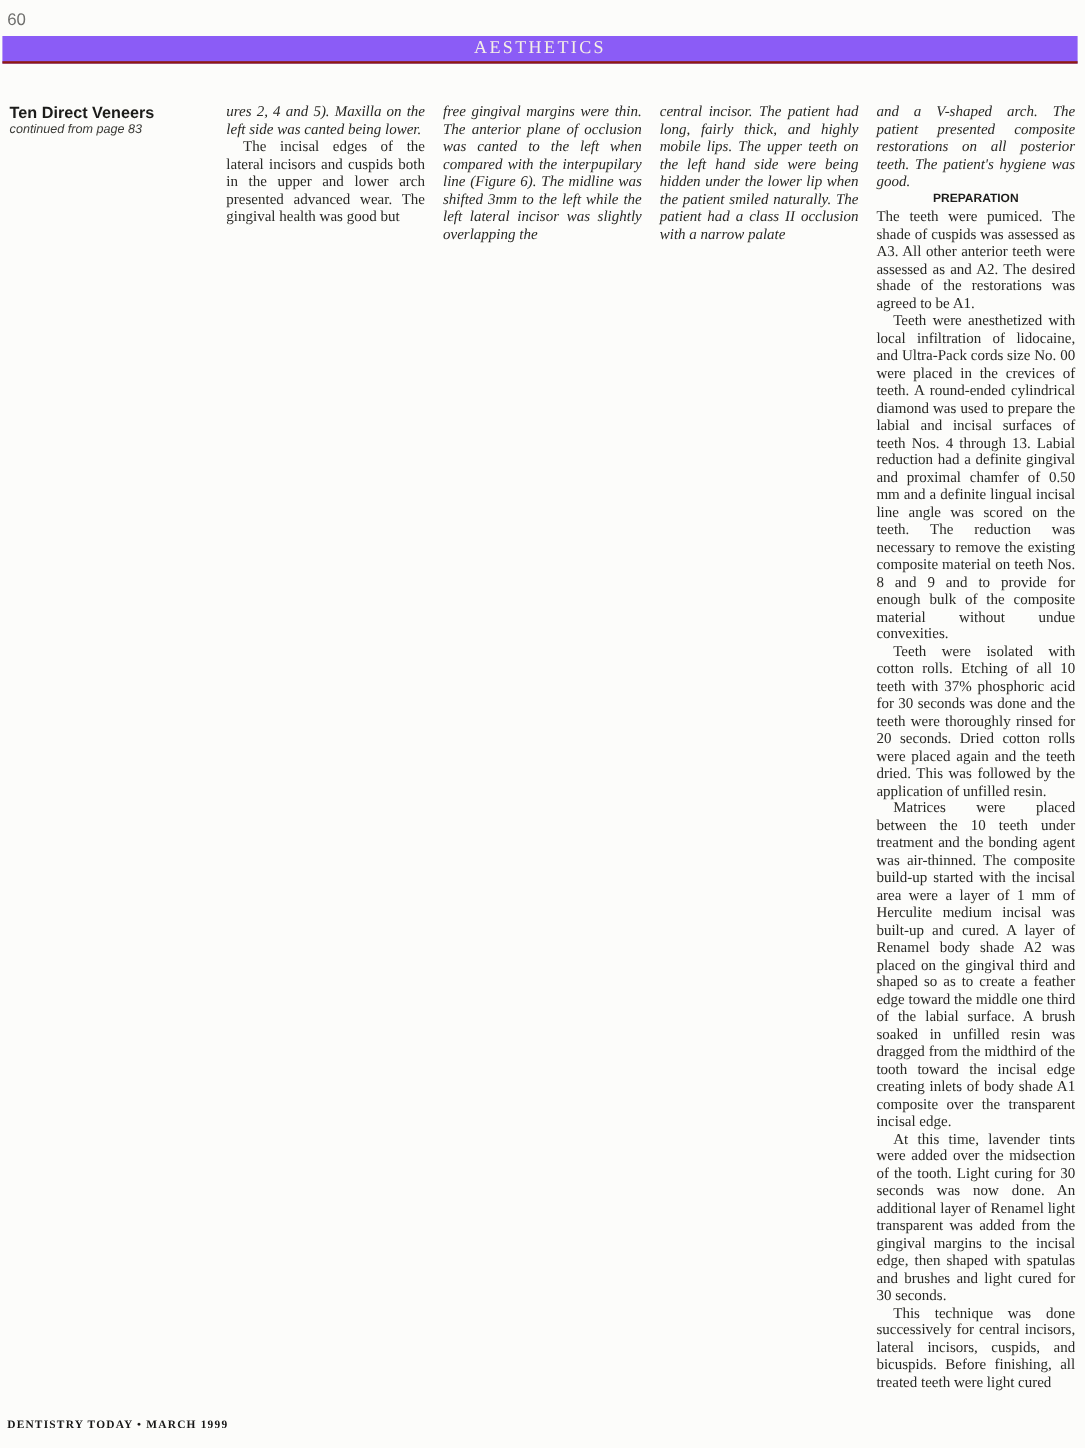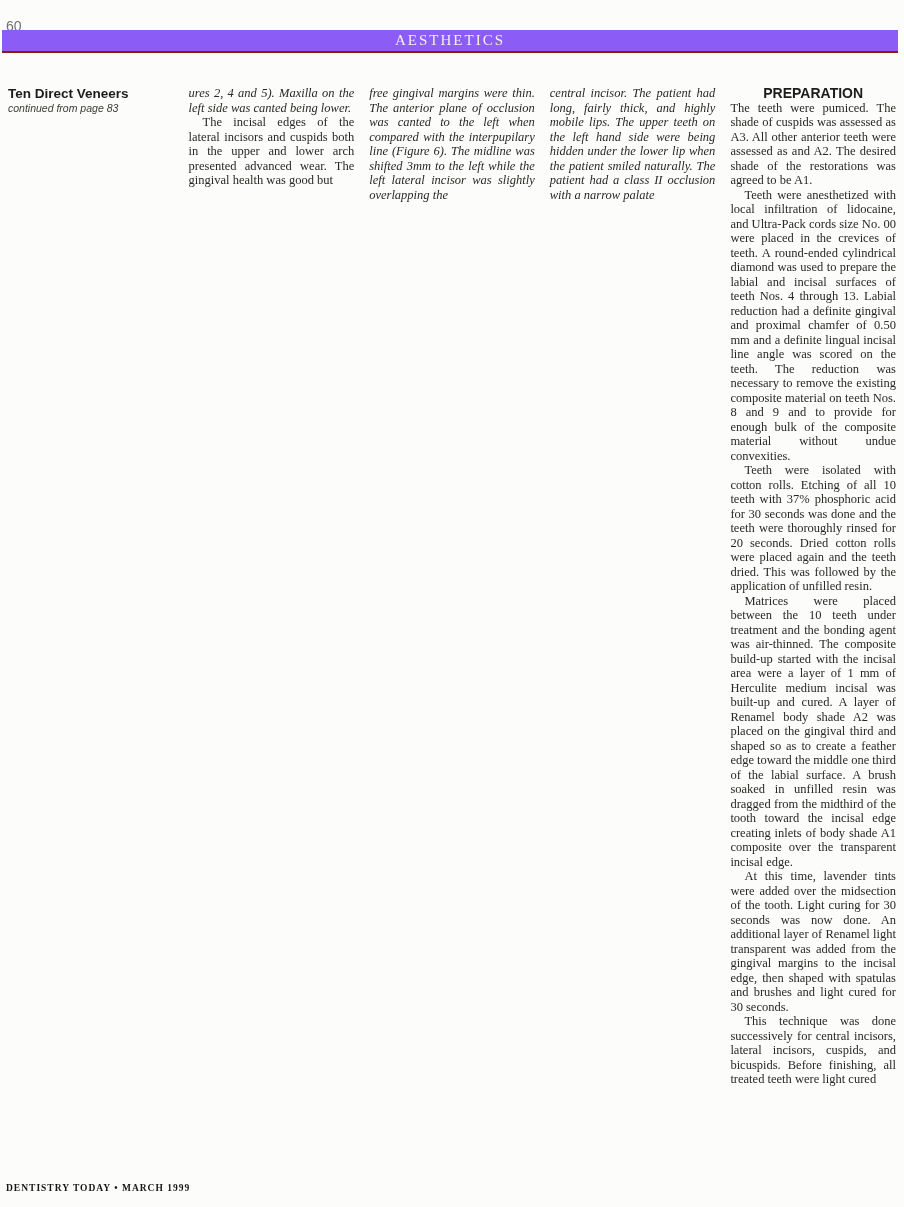--- a/index.html
+++ b/index.html
@@ -2,21 +2,21 @@
 <html><head>
 <meta charset="utf-8">
 <style>
   html, body { margin:0; padding:0; }
   body {
     width:904px; height:1207px; position:relative;
     background:#fcfcfa; overflow:hidden;
     font-family:"Liberation Serif", serif;
   }
   .page-number {
-    position:absolute; top:18px; left:6px;
+    position:absolute; top:8px; left:6px;
     font-family:"Liberation Sans", sans-serif;
     font-size:14px; color:#6f6f6d;
   }
   .banner {
     position:absolute; top:30px; left:2px; width:896px; height:21px;
     background:#b5241a; border-bottom:2px solid #8e1a11;
     display:flex; align-items:center; justify-content:center;
   }
   .banner-title {
     color:#f5efe6; font-family:"Liberation Serif", serif;
@@ -39,21 +39,21 @@
     font-size:13.5px; font-weight:bold; color:#1c1c1a;
     margin:0; line-height:15px; text-align:left;
   }
   .continued-note {
     font-family:"Liberation Sans", sans-serif;
     font-size:10.5px; font-style:italic; color:#3a3a36;
     margin:0 0 7px 0; text-align:left;
   }
   .section-heading {
     font-family:"Liberation Sans", sans-serif;
-    font-size:14px; font-weight:bold; color:#1c1c1a;
+    font-size:10px; font-weight:bold; color:#1c1c1a;
     text-align:center; margin:11px 0 2px 0;
   }
   .footer {
     position:absolute; left:6px; top:1183px;
     font-family:"Liberation Serif", serif;
     font-weight:bold; font-size:9.5px; letter-spacing:1px; color:#161616;
   }
 </style>
 </head>
 <body>
@@ -78,20 +78,21 @@
 
   <div class="col">
     <p class="cont">free gingival margins were thin. The anterior plane of occlusion was canted to the left when compared with the interpupilary line (Figure 6). The midline was shifted 3mm to the left while the left lateral incisor was slightly overlapping the</p>
   </div>
 
   <div class="col">
     <p class="cont">central incisor. The patient had long, fairly thick, and highly mobile lips. The upper teeth on the left hand side were being hidden under the lower lip when the patient smiled naturally. The patient had a class II occlusion with a narrow palate</p>
   </div>
 
   <div class="col">
+    <p class="cont">and a V-shaped arch. The patient presented composite restorations on all posterior teeth. The patient's hygiene was good.</p>
     <p class="section-heading">PREPARATION</p>
     <p>The teeth were pumiced. The shade of cuspids was assessed as A3. All other anterior teeth were assessed as and A2. The desired shade of the restorations was agreed to be A1.</p>
     <p class="indent">Teeth were anesthetized with local infiltration of lidocaine, and Ultra-Pack cords size No. 00 were placed in the crevices of teeth. A round-ended cylindrical diamond was used to prepare the labial and incisal surfaces of teeth Nos. 4 through 13. Labial reduction had a definite gingival and proximal chamfer of 0.50 mm and a definite lingual incisal line angle was scored on the teeth. The reduction was necessary to remove the existing composite material on teeth Nos. 8 and 9 and to provide for enough bulk of the composite material without undue convexities.</p>
     <p class="indent">Teeth were isolated with cotton rolls. Etching of all 10 teeth with 37% phosphoric acid for 30 seconds was done and the teeth were thoroughly rinsed for 20 seconds. Dried cotton rolls were placed again and the teeth dried. This was followed by the application of unfilled resin.</p>
     <p class="indent">Matrices were placed between the 10 teeth under treatment and the bonding agent was air-thinned. The composite build-up started with the incisal area were a layer of 1 mm of Herculite medium incisal was built-up and cured. A layer of Renamel body shade A2 was placed on the gingival third and shaped so as to create a feather edge toward the middle one third of the labial surface. A brush soaked in unfilled resin was dragged from the midthird of the tooth toward the incisal edge creating inlets of body shade A1 composite over the transparent incisal edge.</p>
     <p class="indent">At this time, lavender tints were added over the midsection of the tooth. Light curing for 30 seconds was now done. An additional layer of Renamel light transparent was added from the gingival margins to the incisal edge, then shaped with spatulas and brushes and light cured for 30 seconds.</p>
     <p class="indent">This technique was done successively for central incisors, lateral incisors, cuspids, and bicuspids. Before finishing, all treated teeth were light cured</p>
   </div>
 
 </div>

